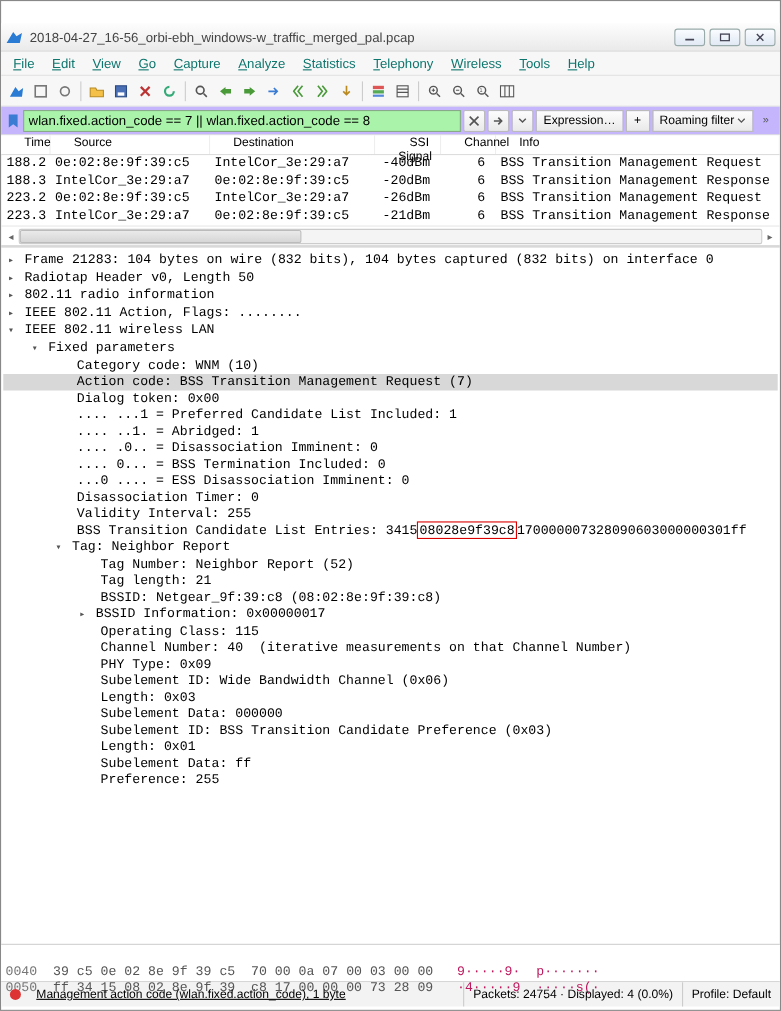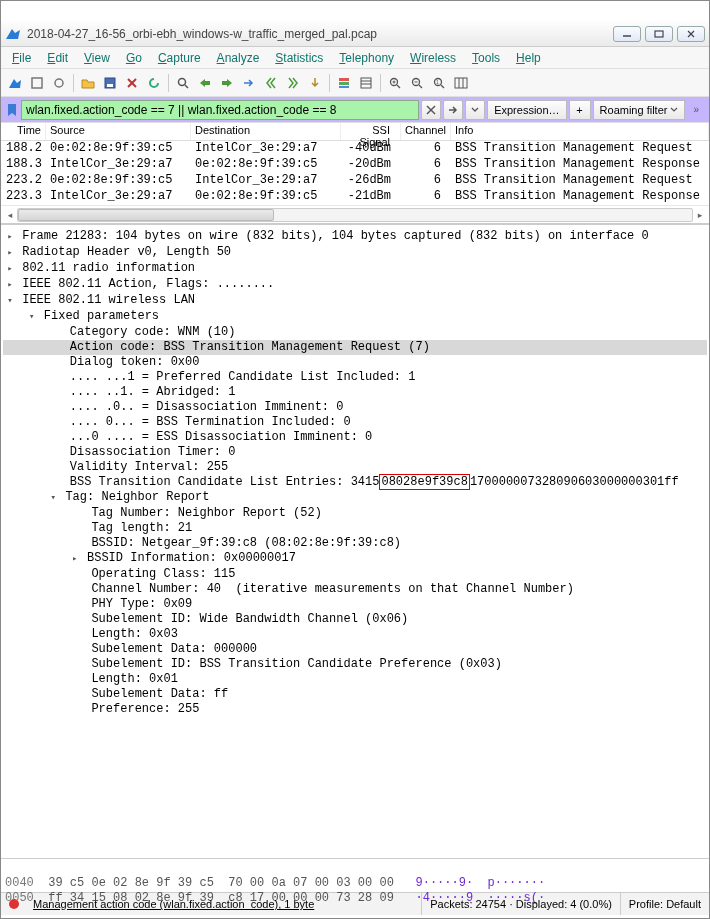--- a/index.html
+++ b/index.html
@@ -15,36 +15,36 @@
   .toolbar { height:28px; display:flex; align-items:center; gap:2px; padding:2px 4px; border-bottom:1px solid #e0e0e0; background:#f7f7f7;}
   .tbtn { width:20px; height:20px; display:flex; align-items:center; justify-content:center; border-radius:2px; }
   .tsep { width:1px; height:18px; background:#ccc; margin:0 2px; }
   .filterbar { height:26px; display:flex; align-items:center; padding:2px 4px; gap:2px; border-bottom:1px solid #e0e0e0; background:#c4b5fd;}
   .bm { width:14px;height:14px; display:flex;align-items:center;justify-content:center;}
   .filterinput { flex:1; height:20px; background:#aaf3aa; border:1px solid #8a8; padding:0 4px; font-size:12px; font-family:inherit; }
   .fbtn { height:20px; padding:0 6px; border:1px solid #bbb; background:linear-gradient(#fdfdfd,#e9e9e9); display:flex; align-items:center; gap:3px; font-size:11px; border-radius:0;}
   .xbtn { width:20px;height:20px;border:1px solid #bbb;background:linear-gradient(#fdfdfd,#e9e9e9);display:flex;align-items:center;justify-content:center;font-size:10px;border-radius:2px;}
   .packetlist { border-bottom:1px solid #ccc; }
   .plhead { display:flex; background:#fff; border-bottom:1px solid #ddd; height:18px; font-size:11px;}
-  .plhead > div { padding:1px 4px; border-right:1px solid #eee; }
+  .plhead > div { padding:1px 21px; border-right:1px solid #eee; }
   .plrow { display:flex; font-family:"Consolas","Courier New",monospace; font-size:12px; height:16px; white-space:pre;}
   .plrow > div { padding:0 4px; overflow:hidden; }
   .c-time{width:45px;text-align:right;} .c-src{width:145px;} .c-dst{width:150px;} .c-ssi{width:60px;text-align:right;padding-right:10px!important;} .c-ch{width:50px;text-align:right;padding-right:10px!important;} .c-info{flex:1;}
   .hscroll { height:18px; display:flex; align-items:center; padding:0 2px; border-top:1px solid #e8e8e8;}
   .hscroll .trackwrap{flex:1;height:14px;border:1px solid #ccc;background:#f4f4f4;position:relative;border-radius:2px;}
   .hscroll .thumb{position:absolute;left:0;top:0;bottom:0;width:38%;background:linear-gradient(#eaeaea,#d6d6d6);border:1px solid #bbb;border-radius:2px;}
   .hscroll .arr{width:14px;height:14px;display:flex;align-items:center;justify-content:center;color:#666;font-size:9px;}
   .details { font-family:"Consolas","Courier New",monospace; font-size:12px; padding:4px 2px 20px 2px; border-top:1px solid #ccc; border-bottom:1px solid #ccc; height:635px; overflow:hidden; line-height:15px;}
   .dline { white-space:pre; padding-left:2px;}
   .tri { display:inline-block; width:10px; text-align:center; color:#555;}
   .tri.open::before{content:"▾";font-size:9px;} .tri.closed::before{content:"▸";font-size:9px;}
   .hl { background:#d8d8d8; }
   .redbox { border:1px solid #d00; padding:0 1px; }
   .hexpane { font-family:"Consolas","Courier New",monospace; font-size:12px; padding:2px 4px; line-height:15px; background:#fff; border-bottom:1px solid #ccc; height:34px; white-space:pre; color:#555;}
-  .hexpane .off{color:#777;} .hexpane .mid{letter-spacing:0;} .hexpane .asc{color:#6d28d9;}
+  .hexpane .off{color:#777;} .hexpane .mid{letter-spacing:0;} .hexpane .asc{color:#be185d;}
   .statusbar { height:22px; display:flex; align-items:center; font-size:11px; background:#f3f3f3;}
   .statusbar .cell{padding:0 8px; border-left:1px solid #ccc; height:100%; display:flex; align-items:center;}
   .statusbar .cell:first-child{border-left:none;}
   .reddot{width:10px;height:10px;border-radius:50%;background:#d33;margin:0 6px 0 8px;}
   svg { display:block; }
   .chevr { font-size:10px;color:#555;padding:0 6px;}
 </style>
 </head>
 <body>
 

